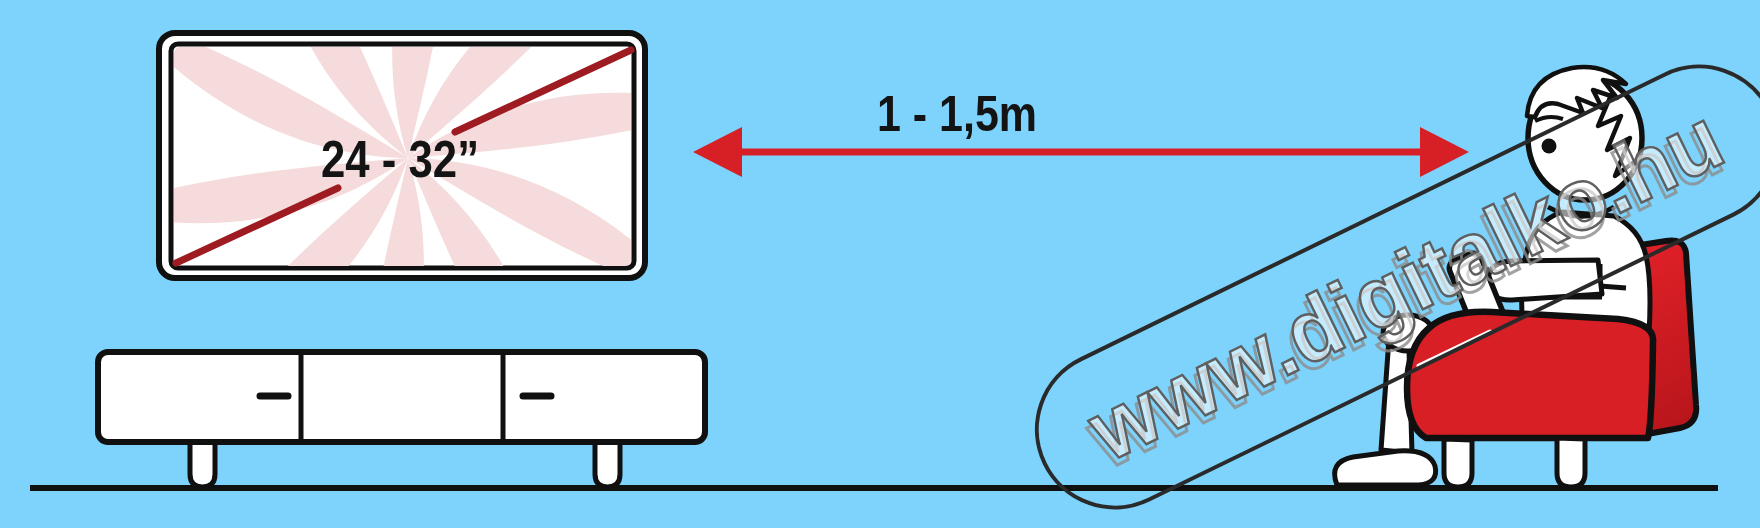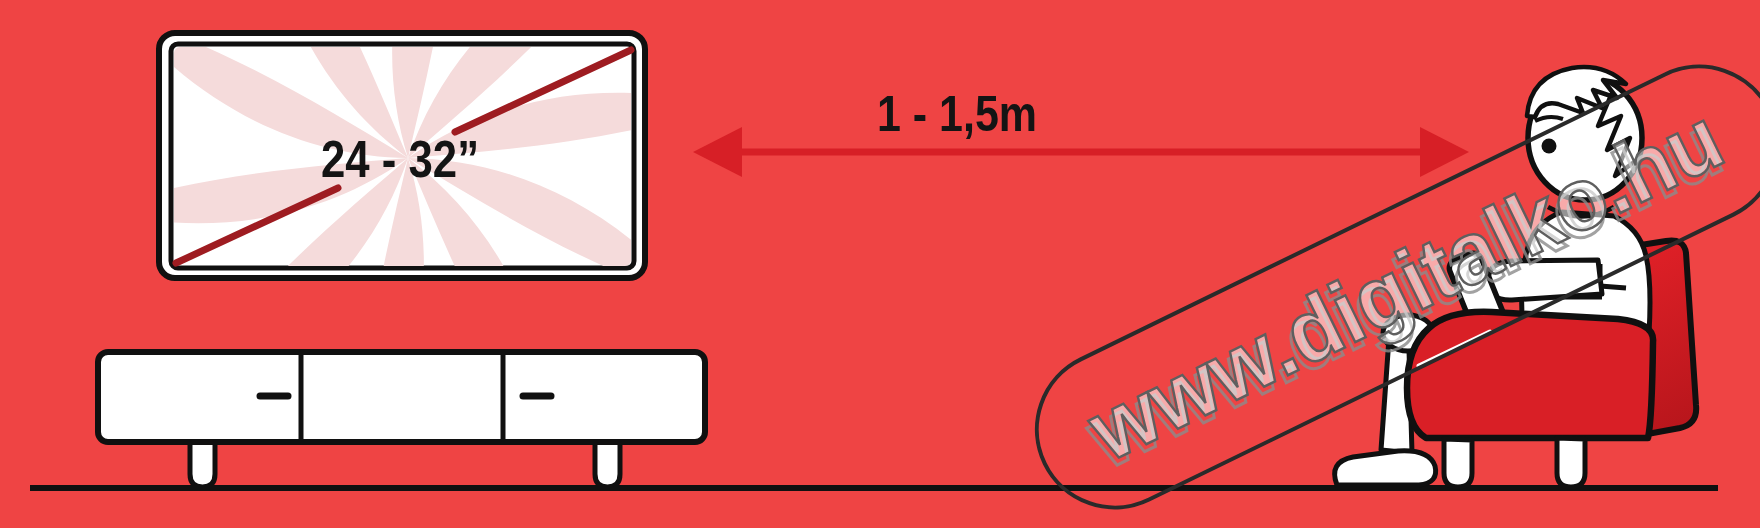--- a/index.html
+++ b/index.html
@@ -1,17 +1,17 @@
 <!DOCTYPE html>
 <html><head>
 <meta charset="utf-8">
 <style>
   html,body{margin:0;padding:0;background:#ffffff;}
   #stage{
-    position:relative;width:1760px;height:528px;background:#ef4444;overflow:hidden;
+    position:relative;width:1760px;height:528px;background:#7dd3fc;overflow:hidden;
     font-family:"Liberation Sans","DejaVu Sans",sans-serif;
   }
   #stage svg{position:absolute;left:0;top:0;display:block;}
   text{font-family:"Liberation Sans","DejaVu Sans",sans-serif;font-weight:bold;}
 </style>
 </head>
 <body>
 
 <div id="stage">
 <svg width="1760" height="528" viewBox="0 0 1760 528">

